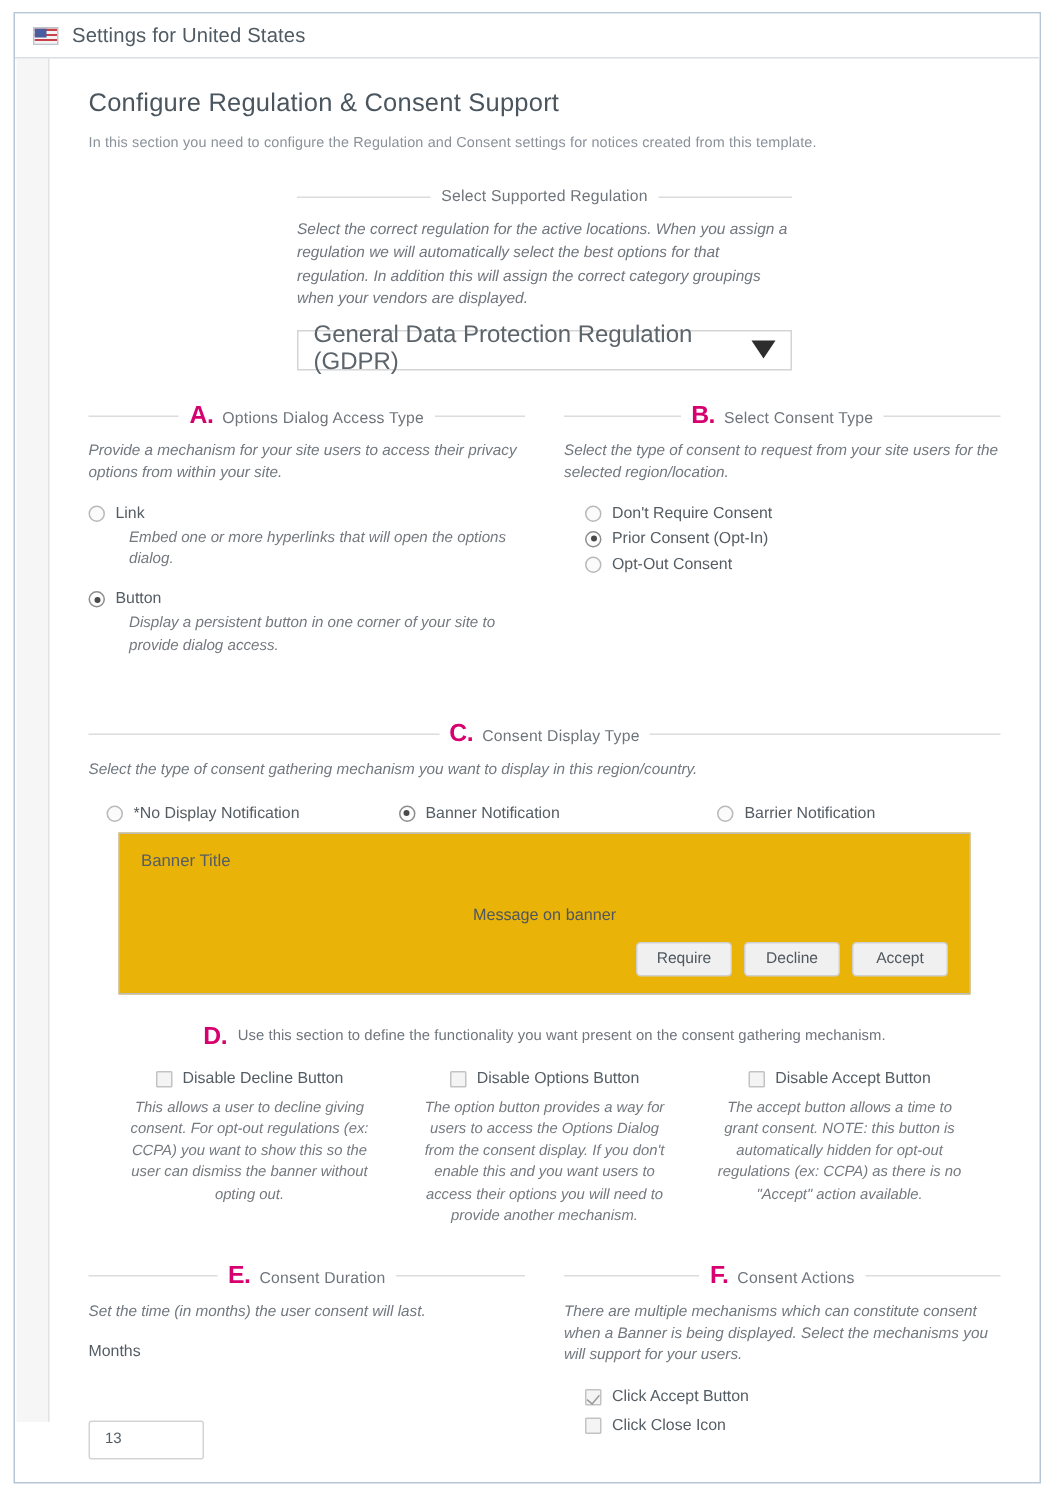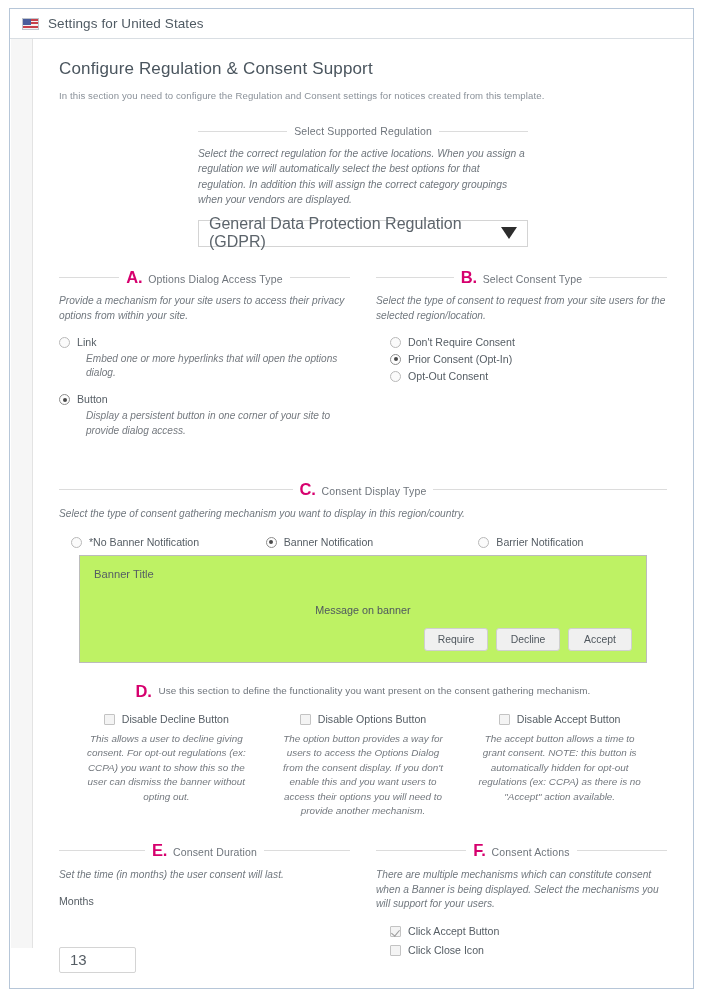--- a/index.html
+++ b/index.html
@@ -234,21 +234,21 @@
   
   .sample-cap {
     text-align: center;
     font-style: italic;
     font-size: 10.3px;
     color: #6f767d;
     margin: 22px 0 7px 0;
   }
   .banner {
     border: 1px solid #bcbcbc;
-    background: #bef264;
+    background: #eab308;
     height: 108px;
     margin: 0 20px;
     position: relative;
     padding: 12px 14px;
   }
   .banner-title {
     font-size: 11.2px;
     color: #555d64;
   }
   .banner-msg {
@@ -330,21 +330,21 @@
     margin: 12px 0 4px 0;
   }
   .months-input {
     width: 77px; height: 26px;
     border: 1px solid #d4d4d4;
     background: #fff;
     border-radius: 2px;
     display: flex;
     align-items: center;
     padding-left: 10px;
-    font-size: 15px;
+    font-size: 10px;
     color: #555d64;
     margin-top: 40px;
   }
   .f-list { margin-top: 12px; }
   .f-list .opt-row { margin-bottom: 5px; }
 </style>
 </head>
 <body>
 
 <div class="page">
@@ -441,21 +441,21 @@
             <span class="letter">C.</span>
             <span class="sect-title">Consent Display Type</span>
           </span>
           <span class="rule"></span>
         </div>
         <p class="desc">Select the type of consent gathering mechanism you want to display in this region/country.</p>
 
         <div class="c-radios">
           <div>
             <span class="radio"></span>
-            <span class="opt-label">*No Banner Notification</span>
+            <span class="opt-label">*No Display Notification</span>
           </div>
           <div>
             <span class="radio checked"></span>
             <span class="opt-label">Banner Notification</span>
           </div>
           <div>
             <span class="radio"></span>
             <span class="opt-label">Barrier Notification</span>
           </div>
         </div>

